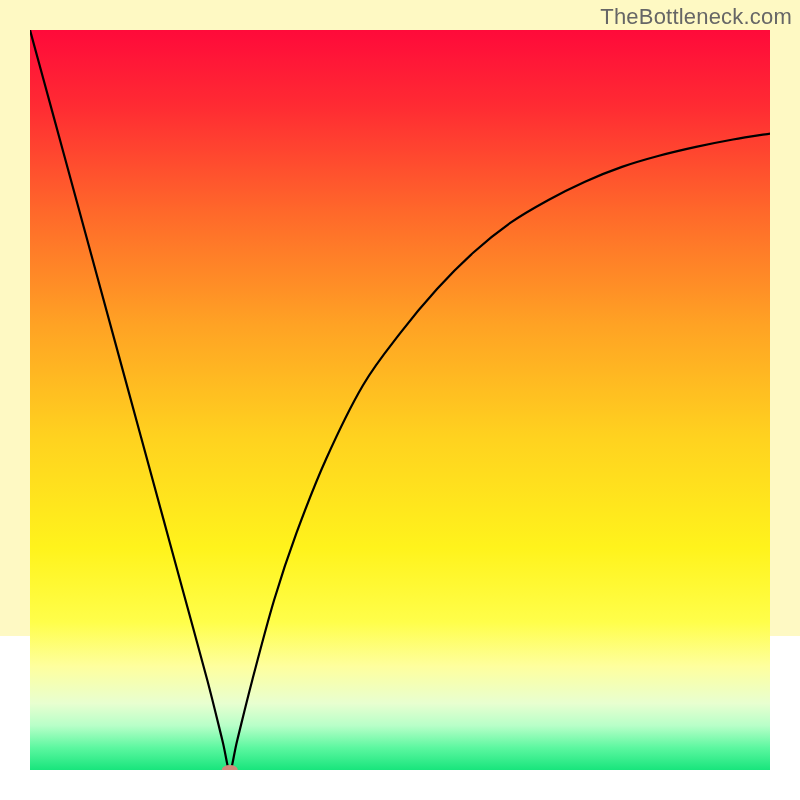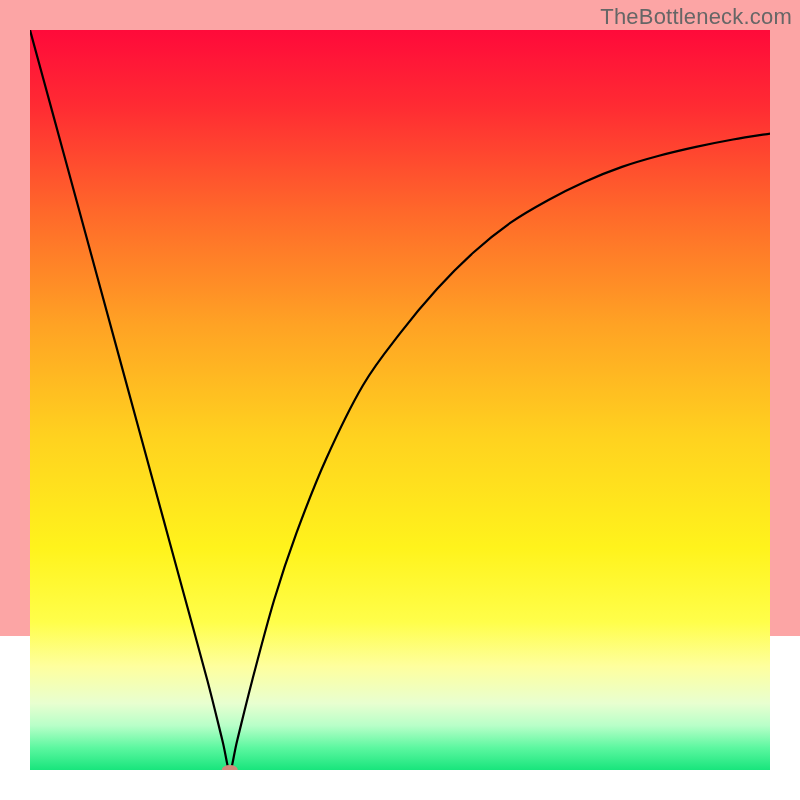--- a/index.html
+++ b/index.html
@@ -6,21 +6,21 @@
     margin: 0;
     padding: 0;
     width: 800px;
     height: 800px;
     overflow: hidden;
     font-family: Arial, Helvetica, sans-serif;
   }
   .frame {
     width: 800px;
     height: 636px;
-    background: #fca5a5;
+    background: #fef9c3;
     position: relative;
   }
   .plot {
     position: absolute;
     left: 30px;
     top: 30px;
     width: 740px;
     height: 740px;
   }
   .watermark {

